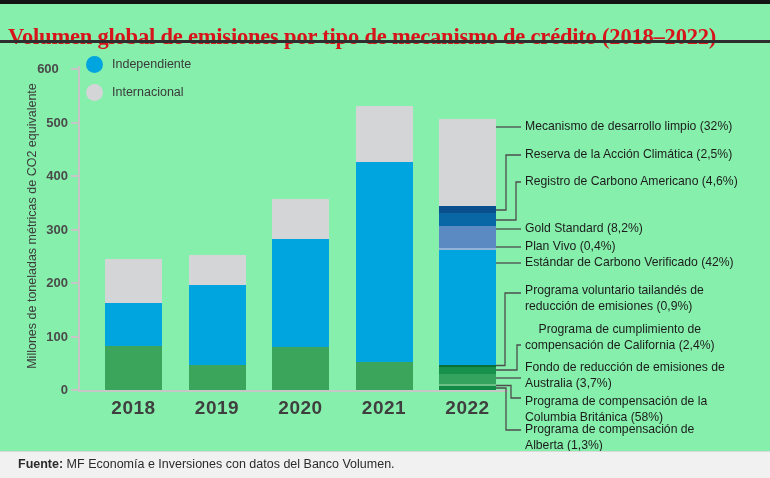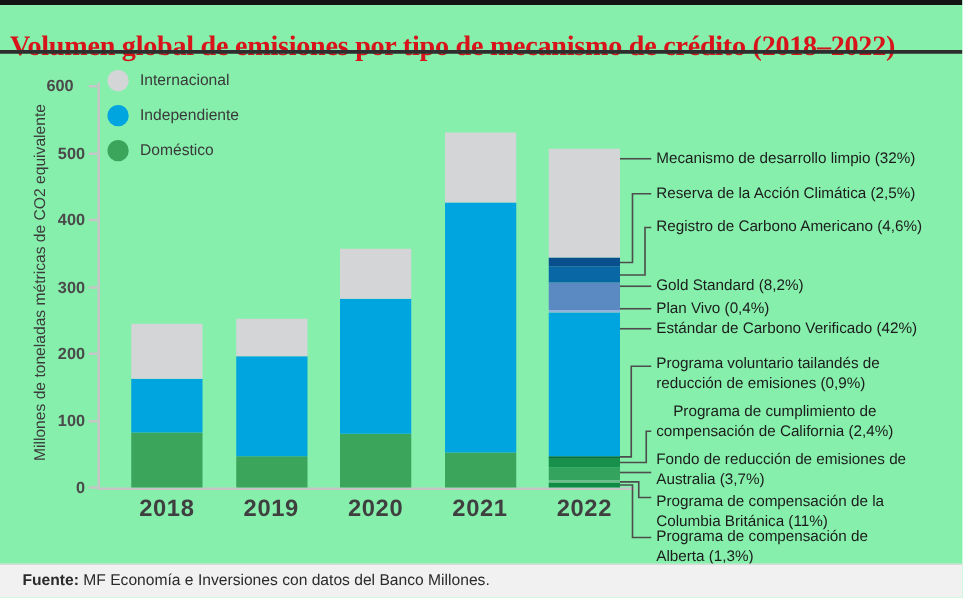--- a/index.html
+++ b/index.html
@@ -41,30 +41,26 @@
   <div class="topbar"></div>
   <h1 class="main-title">Volumen global de emisiones por tipo de mecanismo de crédito (2018–2022)</h1>
   <div class="title-rule"></div>
 
   <div class="y-axis-title">Millones de toneladas métricas de CO2 equivalente</div>
   <div class="axis-line" style="left:78px;top:66px;width:2px;height:325px;"></div>
   <div class="axis-line" style="left:78px;top:390px;width:430px;height:2px;"></div>
 
   <div class="legend">
     <div class="legend-item">
-      <span class="legend-swatch" style="background: rgb(211, 213, 215);"></span>
-      <span class="legend-label">Internacional</span>
-    </div>
-    <div class="legend-item">
       <span class="legend-swatch" style="background: rgb(0, 164, 222);"></span>
       <span class="legend-label">Independiente</span>
     </div>
     <div class="legend-item">
-      <span class="legend-swatch" style="background: rgb(59, 165, 92);"></span>
-      <span class="legend-label">Doméstico</span>
+      <span class="legend-swatch" style="background: rgb(211, 213, 215);"></span>
+      <span class="legend-label">Internacional</span>
     </div>
   </div>
 
   <div id="chart-dynamic">
       <div class="tick-label" style="left: 28px; top: 61px; text-align: center;">600</div>
       <div class="tick-mark" style="left: 71px; top: 68px;"></div>
       <div class="tick-label" style="left: 28px; top: 114.5px;">500</div>
       <div class="tick-mark" style="left: 71px; top: 121.5px;"></div>
       <div class="tick-label" style="left: 28px; top: 168px;">400</div>
       <div class="tick-mark" style="left: 71px; top: 175px;"></div>
@@ -110,37 +106,37 @@
       <div class="callout-label" style="left: 525px; top: 221px;">Gold Standard (8,2%)</div>
       <div class="callout-label" style="left: 525px; top: 239px;">Plan Vivo (0,4%)</div>
       <div class="callout-label" style="left: 525px; top: 255px;">Estándar de Carbono Verificado (42%)</div>
       <div class="callout-label" style="left: 525px; top: 283px;">Programa voluntario tailandés de
 reducción de emisiones (0,9%)</div>
       <div class="callout-label" style="left: 525px; top: 322px; text-align: center;">Programa de cumplimiento de
 compensación  de California (2,4%)</div>
       <div class="callout-label" style="left: 525px; top: 360px;">Fondo de reducción de emisiones de
 Australia (3,7%)</div>
       <div class="callout-label" style="left: 525px; top: 394px;">Programa de compensación de la
-Columbia Británica (11%)</div>
+Columbia Británica (58%)</div>
       <div class="callout-label" style="left: 525px; top: 422px;">Programa de compensación de
 Alberta (1,3%)</div>
     </div>
 
   <svg class="callout-svg" width="770" height="478">
       <polyline points="496,127 521,127" fill="none" stroke="#4d4d4d" stroke-width="1.3"></polyline>
       <polyline points="496,210 506,210 506,155 521,155" fill="none" stroke="#4d4d4d" stroke-width="1.3"></polyline>
       <polyline points="496,220 516,220 516,182 521,182" fill="none" stroke="#4d4d4d" stroke-width="1.3"></polyline>
       <polyline points="496,229 521,229" fill="none" stroke="#4d4d4d" stroke-width="1.3"></polyline>
       <polyline points="496,247 521,247" fill="none" stroke="#4d4d4d" stroke-width="1.3"></polyline>
       <polyline points="496,263 521,263" fill="none" stroke="#4d4d4d" stroke-width="1.3"></polyline>
       <polyline points="496,365.5 505,365.5 505,293 521,293" fill="none" stroke="#4d4d4d" stroke-width="1.3"></polyline>
       <polyline points="496,370 517,370 517,345 521,345" fill="none" stroke="#4d4d4d" stroke-width="1.3"></polyline>
       <polyline points="496,378 521,378" fill="none" stroke="#4d4d4d" stroke-width="1.3"></polyline>
       <polyline points="496,385.5 511,385.5 511,398 521,398" fill="none" stroke="#4d4d4d" stroke-width="1.3"></polyline>
       <polyline points="496,388 506,388 506,430 521,430" fill="none" stroke="#4d4d4d" stroke-width="1.3"></polyline>
     </svg>
 
   <div class="footer">
     <div class="footer-text">
-      <span class="footer-label">Fuente:</span><span> MF Economía e Inversiones con datos del Banco Millones.</span>
+      <span class="footer-label">Fuente:</span><span> MF Economía e Inversiones con datos del Banco Volumen.</span>
     </div>
   </div>
 </div>
 
 </body></html>

